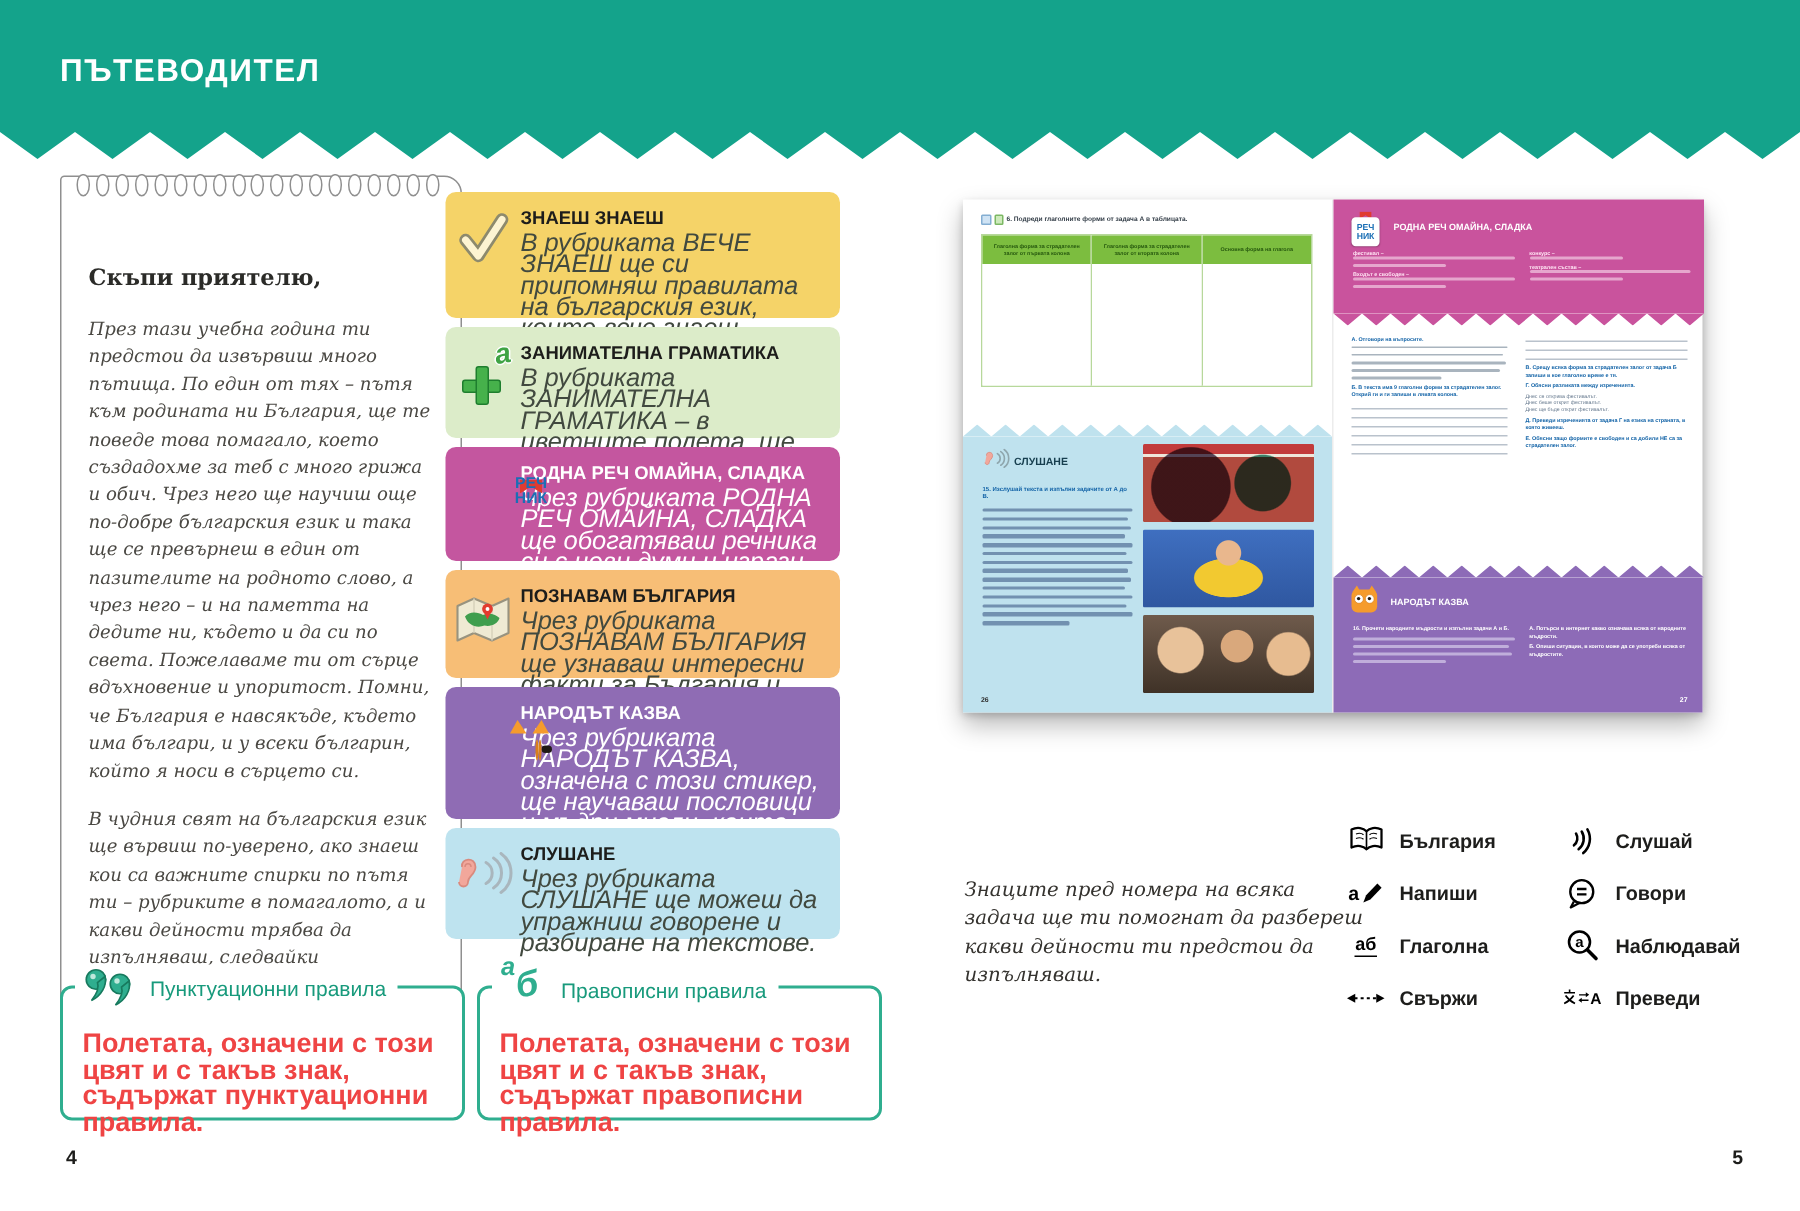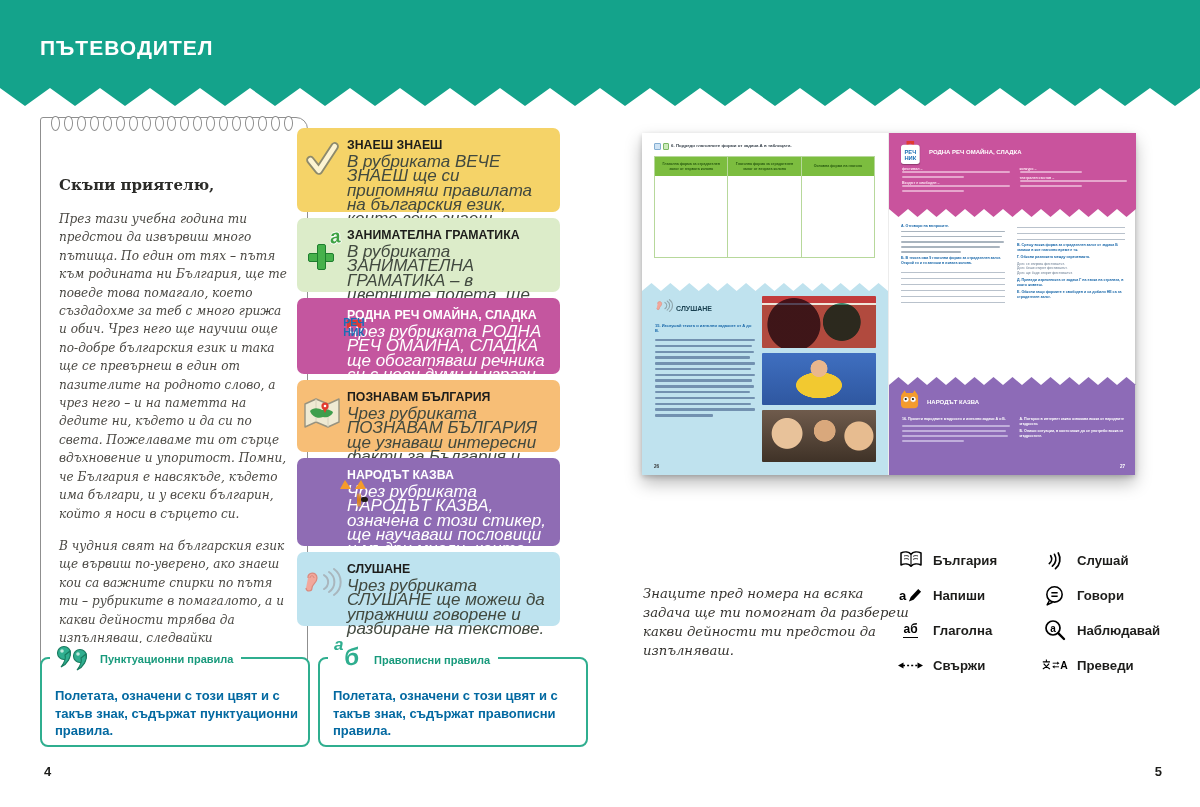--- a/index.html
+++ b/index.html
@@ -68,23 +68,23 @@
         background:#201a14; border-radius:50%; }
   .ric-owl { left:6px; top:18px; }
   
   .ric-ear { left:3px; top:16px; }
 
   
   .rulebox { position:absolute; top:657px; width:270px; height:90px; border:2.2px solid #2fae8f;
              border-radius:8px; box-sizing:border-box; background:#fff; }
   .rulebox .rb-label { position:absolute; top:-16px; left:8px; display:flex; align-items:center;
              background:#fff; padding:0 8px 0 4px; }
-  .rb-title { font-size:11px; font-weight:700; color:#189a7c; margin-left:6px; }
-  .rb-body { position:absolute; left:13px; right:10px; top:28px; font-size:13px; font-weight:800;
-             color:#0369a1; line-height:17.5px; }
+  .rb-title { font-size:14px; font-weight:400; color:#189a7c; margin-left:6px; }
+  .rb-body { position:absolute; left:13px; right:10px; top:28px; font-size:18px; font-weight:800;
+             color:#ef4444; line-height:17.5px; }
   .ab-wrap { position:relative; width:36px; height:34px; }
   .ab-a { position:absolute; left:2px; top:-8px; font-size:17px; font-weight:800; font-style:italic;
           color:#2fae8f; text-shadow:-1px 0 #fff,1px 0 #fff,0 -1px #fff,0 1.5px #fff; }
   .ab-b { position:absolute; left:12px; top:0px; font-size:24px; font-weight:800; font-style:italic;
           color:#2fae8f; transform:rotate(-8deg);
           text-shadow:-1.5px 0 #fff,1.5px 0 #fff,0 -1.5px #fff,0 1.5px #fff; }
 
   
   .spread { position:absolute; left:642px; top:133px; width:493px; height:342px; background:#fff;
             box-shadow:0 8px 16px rgba(0,0,0,.28), 0 2px 5px rgba(0,0,0,.18); display:flex; }

